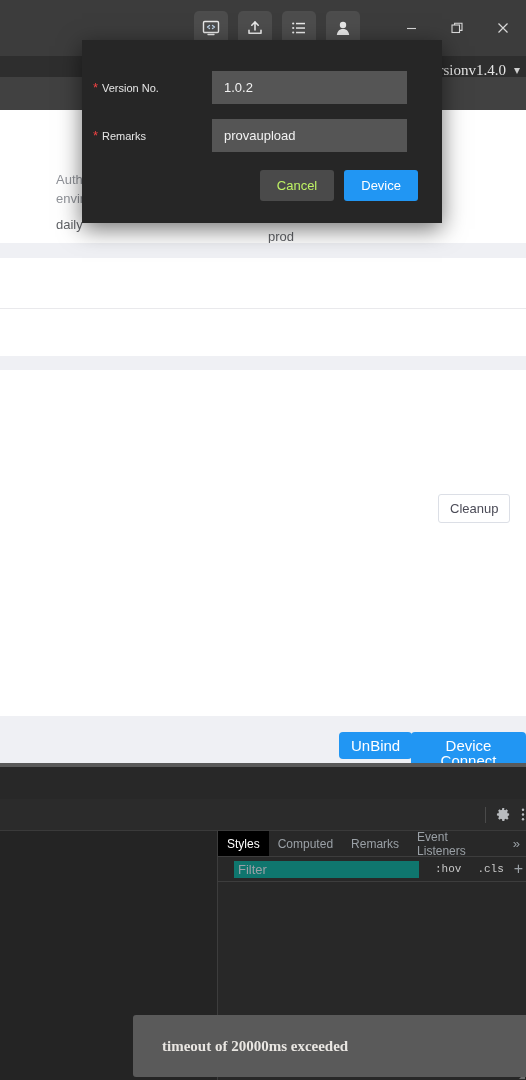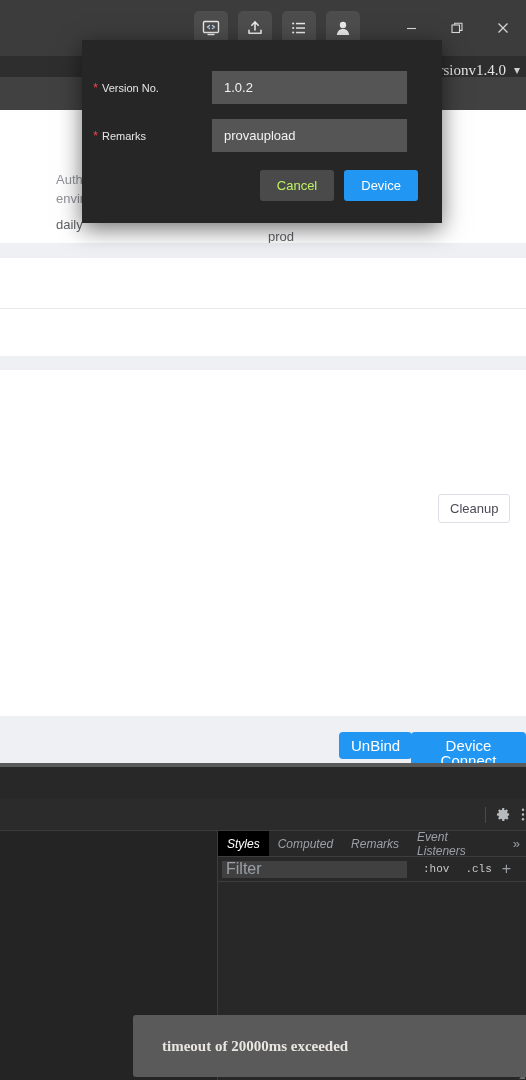--- a/index.html
+++ b/index.html
@@ -129,33 +129,33 @@
     position: absolute; left: 218px; top: 68px; width: 308px; height: 249px;
     background: #282828;
   }
   .dt-tabs {
     position: absolute; left: 0; top: 0; width: 308px; height: 26px;
     display: flex; align-items: stretch;
     border-bottom: 1px solid #3d3d3d;
   }
   .dt-tab {
     display: flex; align-items: center; padding: 0 9px;
-    font-size: 12px; color: #9aa0a6; font-style: italic;
+    font-size: 12px; color: #9aa0a6;
   }
   .dt-tab.active { background: #000000; color: #ffffff; }
   .dt-more { display: flex; align-items: center; padding: 0 6px; color: #9aa0a6; font-size: 13px; }
   .dt-filterbar {
     position: absolute; left: 0; top: 26px; width: 308px; height: 25px;
     display: flex; align-items: center;
     border-bottom: 1px solid #3d3d3d;
   }
   .dt-filter-input {
-    margin-left: 4px; width: 185px; height: 17px;
-    background: #404040; border: none; outline: none;
-    color: #c9c9c9; font-size: 16px; padding: 0 4px;
+    margin-left: 16px; width: 185px; height: 17px;
+    background: #0f766e; border: none; outline: none;
+    color: #c9c9c9; font-size: 13px; padding: 0 4px;
     font-family: "Liberation Sans", sans-serif;
   }
   .dt-filter-input::placeholder { color: #9aa0a6; }
   .dt-chip {
     font-family: "Liberation Mono", monospace; font-size: 11px;
     color: #c9c9c9; margin-left: 16px;
   }
   .dt-plus { color: #9aa0a6; font-size: 16px; margin-left: 10px; line-height: 1; }
   .dt-resize {
     position: absolute; right: 1px; bottom: 1px;

